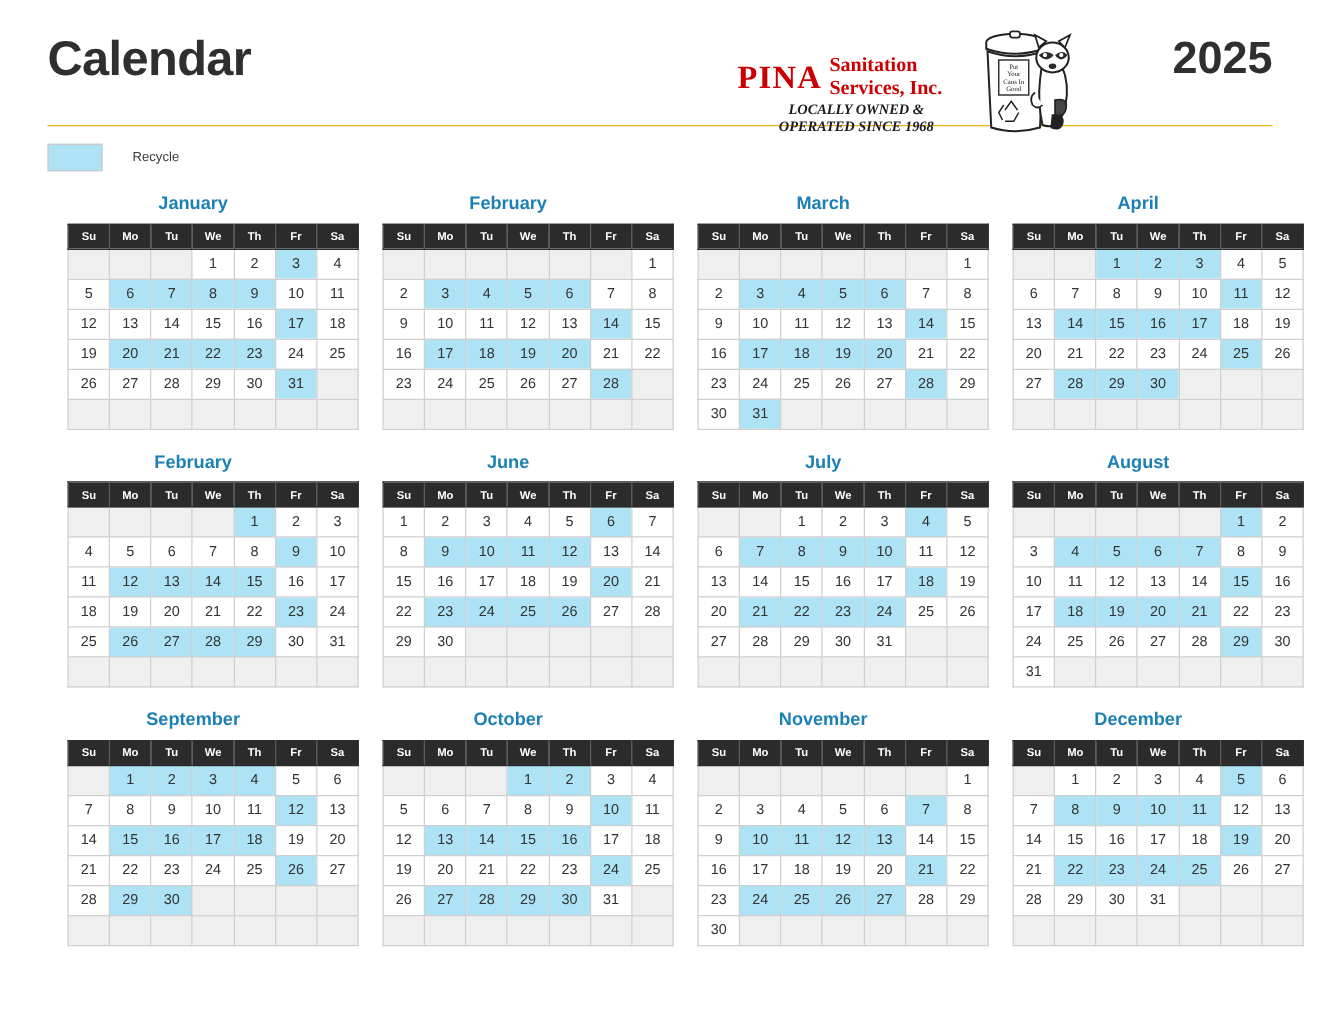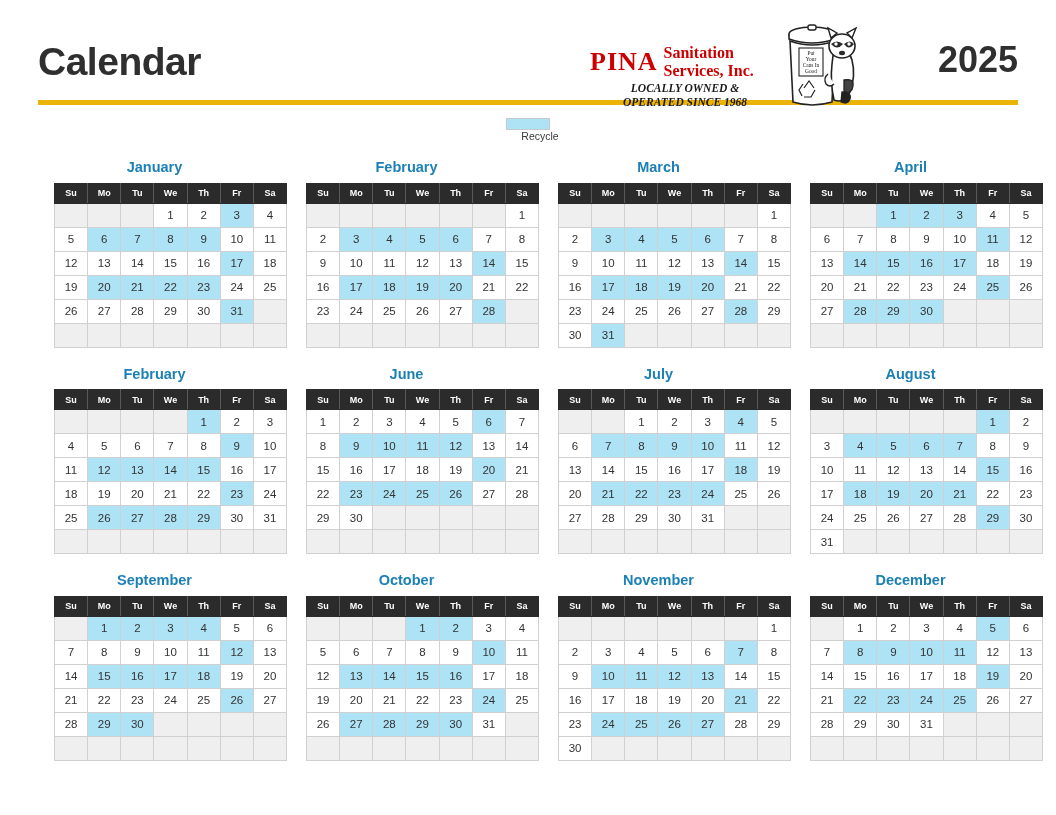--- a/index.html
+++ b/index.html
@@ -21,23 +21,23 @@
     box-sizing: border-box;
     padding: 0 38px;
   }
 
   
   .header {
     position: relative;
     height: 72px;
     padding-top: 28px;
     display: flex;
-    align-items: center;
+    align-items: flex-start;
     justify-content: space-between;
-    border-bottom: 5px solid #eab308;
+    border-bottom: 1px solid #eab308;
   }
   .page-title {
     font-size: 39px;
     font-weight: bold;
     color: #2f2f2f;
     letter-spacing: -0.5px;
     line-height: 1;
     padding-bottom: 6px;
     white-space: nowrap;
   }
@@ -105,21 +105,20 @@
     width: 78px;
     height: 88px;
   }
 
   
   .legend {
     display: flex;
     align-items: center;
     margin-top: 13px;
     height: 24px;
-    flex-direction: column;
   }
   .legend-swatch {
     width: 44px;
     height: 22px;
     background: #ade3f5;
     border: 1px solid #c9c9c9;
     box-sizing: border-box;
   }
   .legend-label {
     margin-left: 24px;

